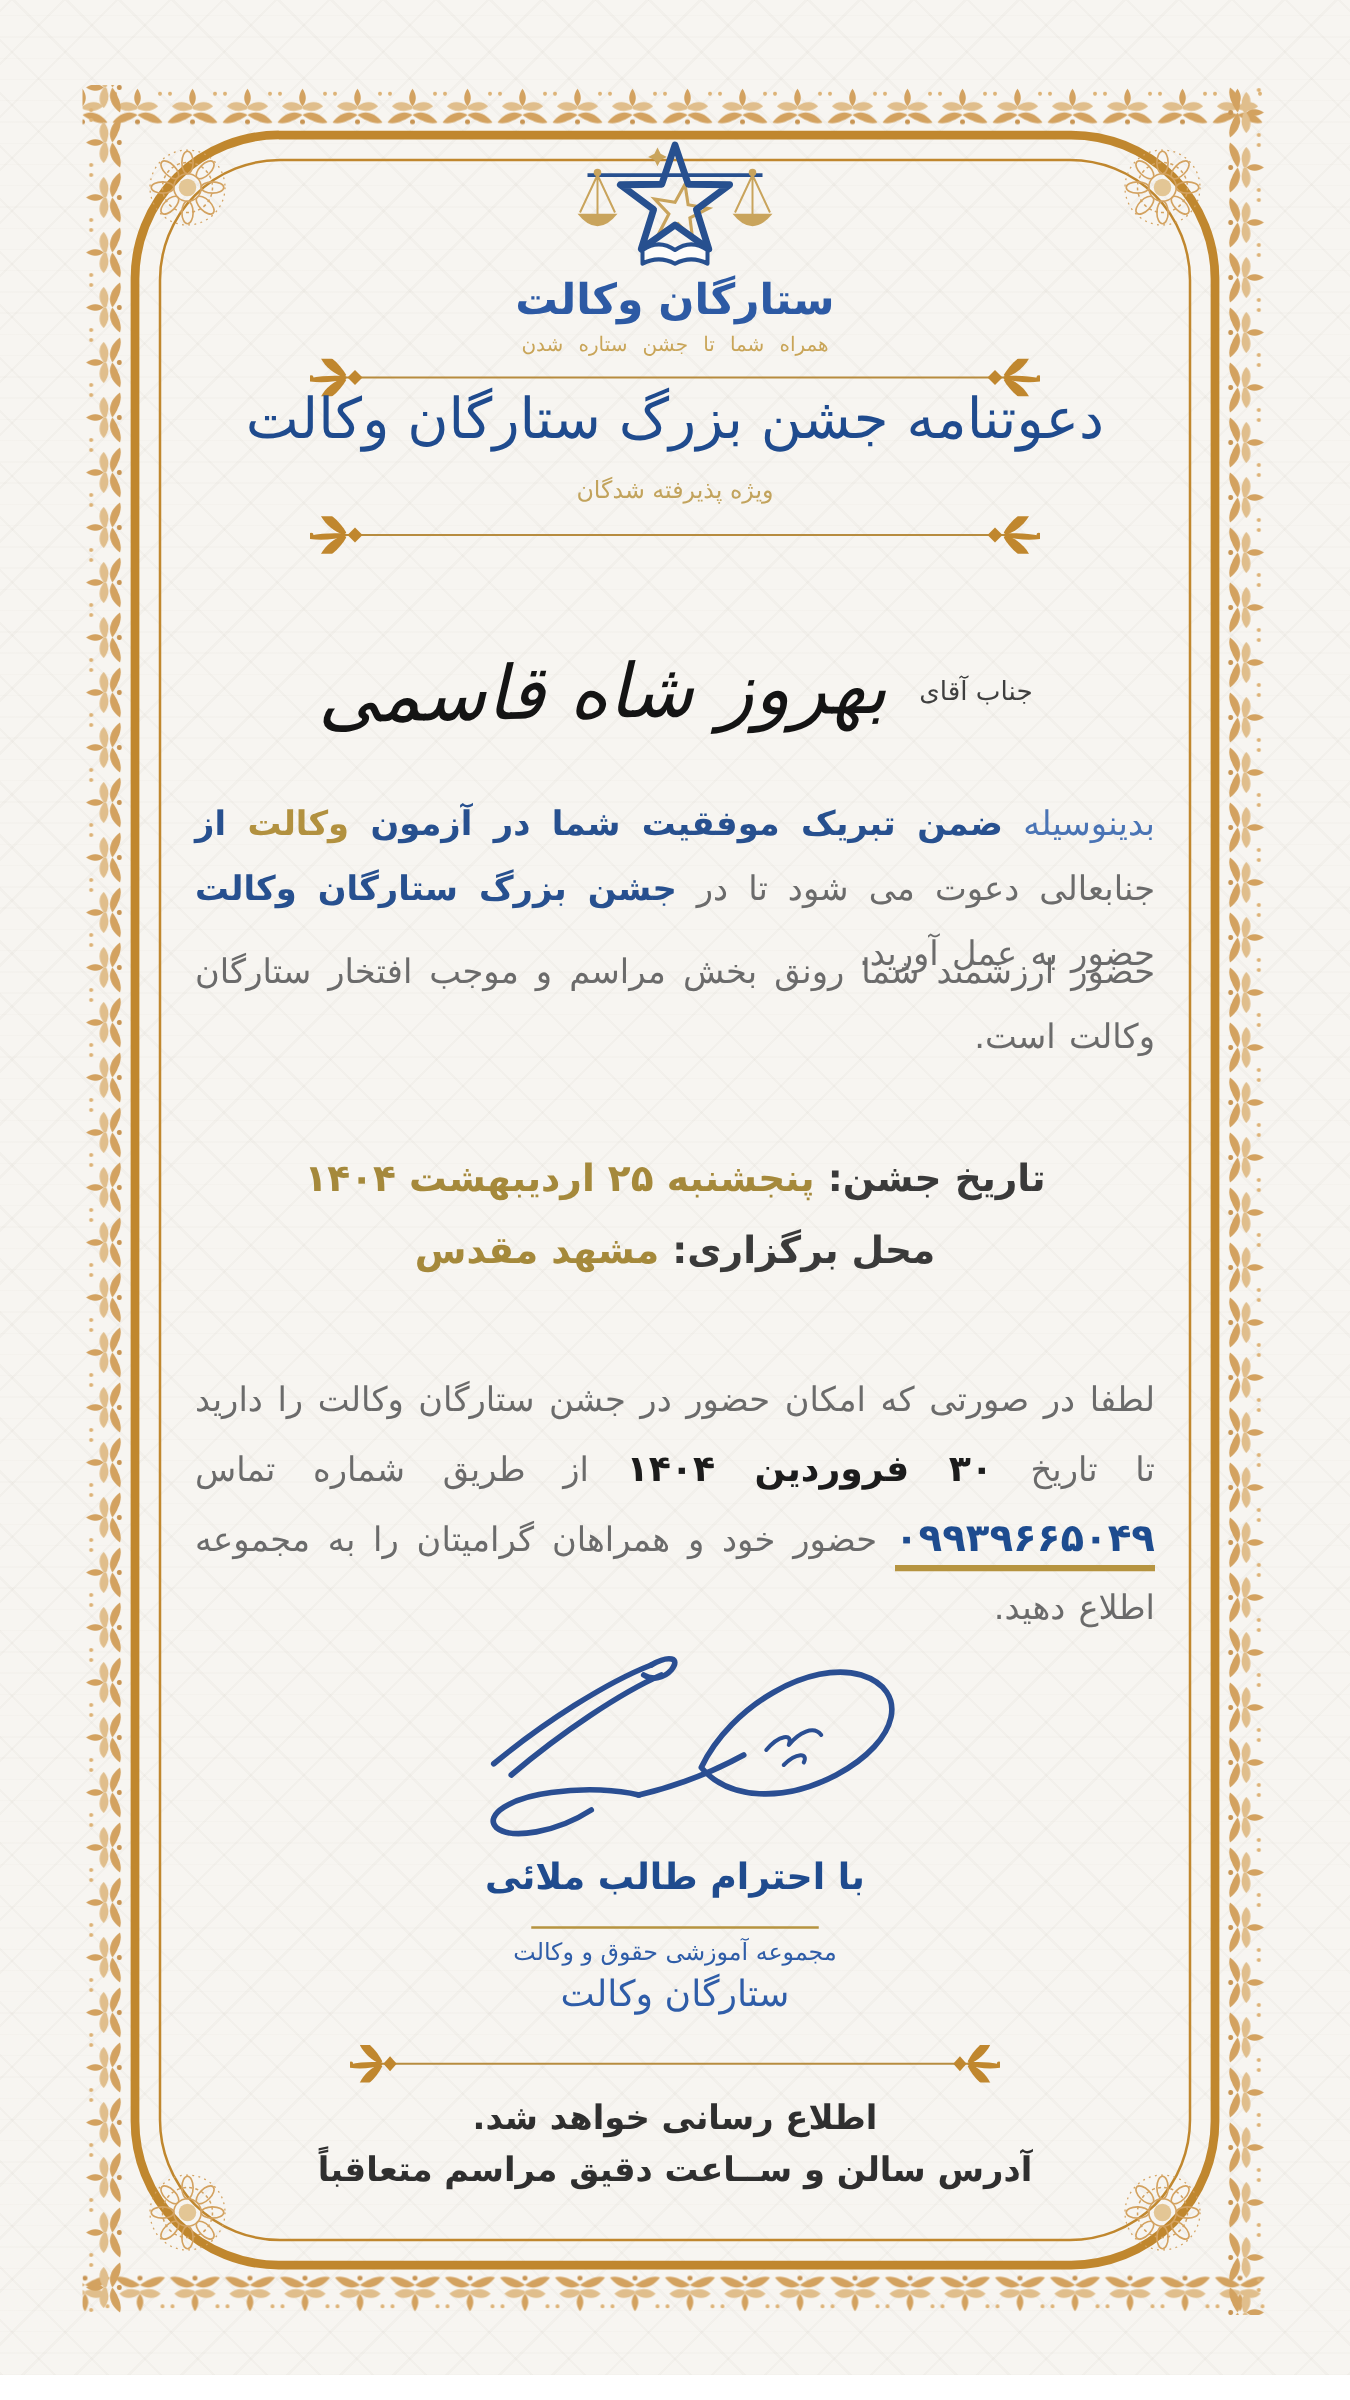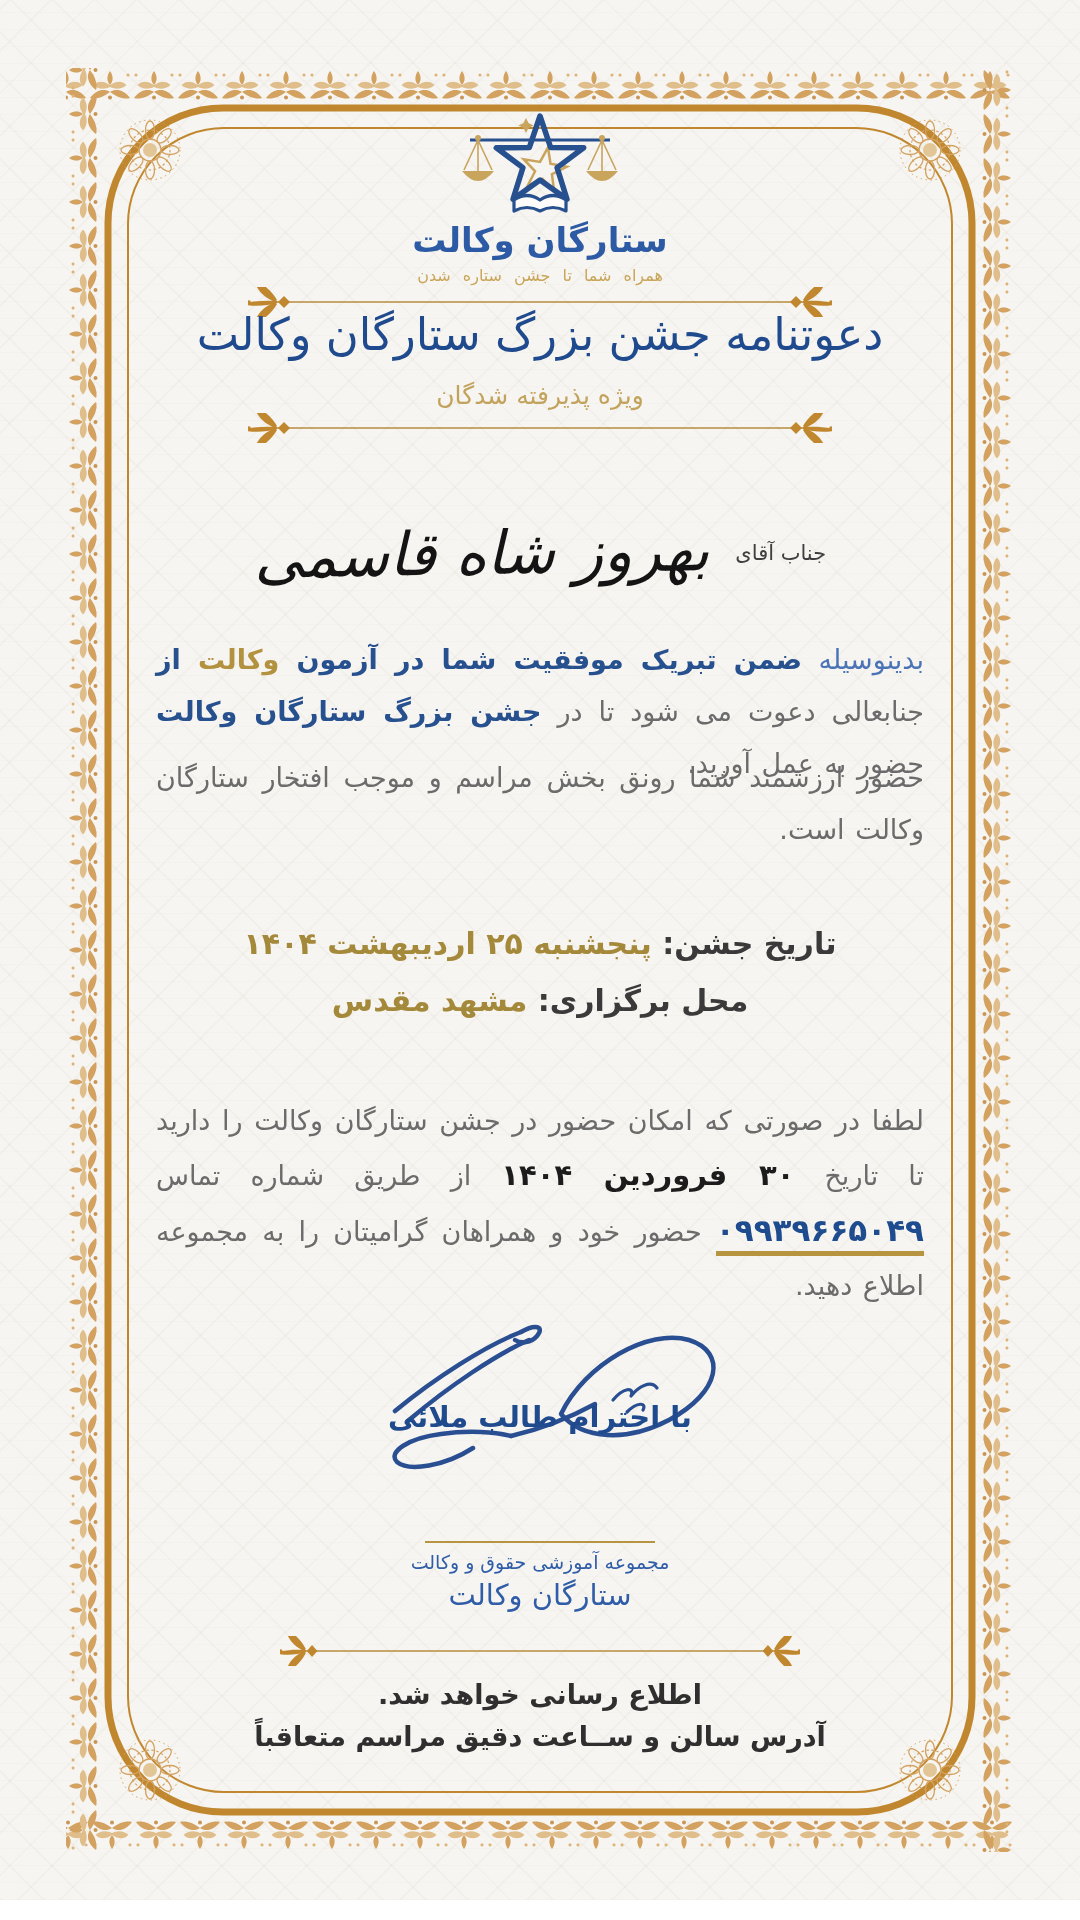--- a/index.html
+++ b/index.html
@@ -15,38 +15,38 @@
   .abs{position:absolute;left:140px;right:140px;}
   .ctr{text-align:center;}
   .logo{position:absolute;left:440px;top:112px;}
   .brand-title{top:220px;font-size:34px;font-weight:bold;color:#2D5AA4;}
   .tagline{top:266px;font-size:16px;color:#C9A558;word-spacing:7px;letter-spacing:1px;}
   .divider{position:absolute;display:block;}
   .d1{top:287px;left:248px;}
   .d2{top:413px;left:248px;}
   .d3{top:1636px;left:280px;}
   .main-title{top:308px;margin:0;font-size:45px;font-weight:normal;color:#1F4B8E;letter-spacing:0;}
-  .subtitle{top:381px;font-size:25px;color:#C2A35C;}
+  .subtitle{top:381px;font-size:19px;color:#C2A35C;}
   .recipient{top:498px;display:flex;flex-direction:row;justify-content:center;align-items:center;gap:26px;height:110px;}
   .salutation{font-size:21px;color:#3F3F3F;}
   .name{font-family:"DejaVu Serif",serif;font-style:italic;font-size:60px;color:#141414;transform:rotate(-1deg);}
   .body-p{margin:16px;font-size:27px;line-height:52px;color:#6B6B6B;text-align:justify;word-spacing:2px;}
   .p1{top:618px;}
   .p2{top:736px;}
   .seg-blue-light{color:#4A74B5;}
   .seg-blue-bold{color:#27508F;font-weight:bold;}
   .seg-gold-bold{color:#B2913F;font-weight:bold;}
   .event-block{top:915px;font-size:30px;font-weight:bold;line-height:57px;}
   .ev-label{color:#3A3A3A;}
   .ev-value{color:#A5893B;}
   .rsvp{top:1078px;line-height:54px;}
   .deadline{color:#1C1C1C;font-weight:bold;font-size:29px;}
   .phone{color:#1E4C8F;font-weight:bold;font-size:31px;border-bottom:5px solid #B69440;padding-bottom:3px;cursor:pointer;}
   .signature{position:absolute;left:325px;top:1316px;}
-  .respect{top:1400px;font-size:29px;font-weight:bold;color:#1F4B8E;}
+  .respect{top:1484px;font-size:29px;font-weight:bold;color:#1F4B8E;}
   .sig-rule{position:absolute;left:425px;top:1541px;width:230px;height:2px;background:#B69440;}
   .org-small{top:1551px;font-size:19px;color:#2F5DA8;}
   .org-large{top:1578px;font-size:29px;color:#2F5DA8;letter-spacing:2px;}
   .footer-note{top:1674px;font-size:27px;font-weight:bold;color:#2F2F2F;line-height:42px;}
 </style>
 </head>
 <body>
 
 <svg width="0" height="0" style="position:absolute" aria-hidden="true">
   <defs>

